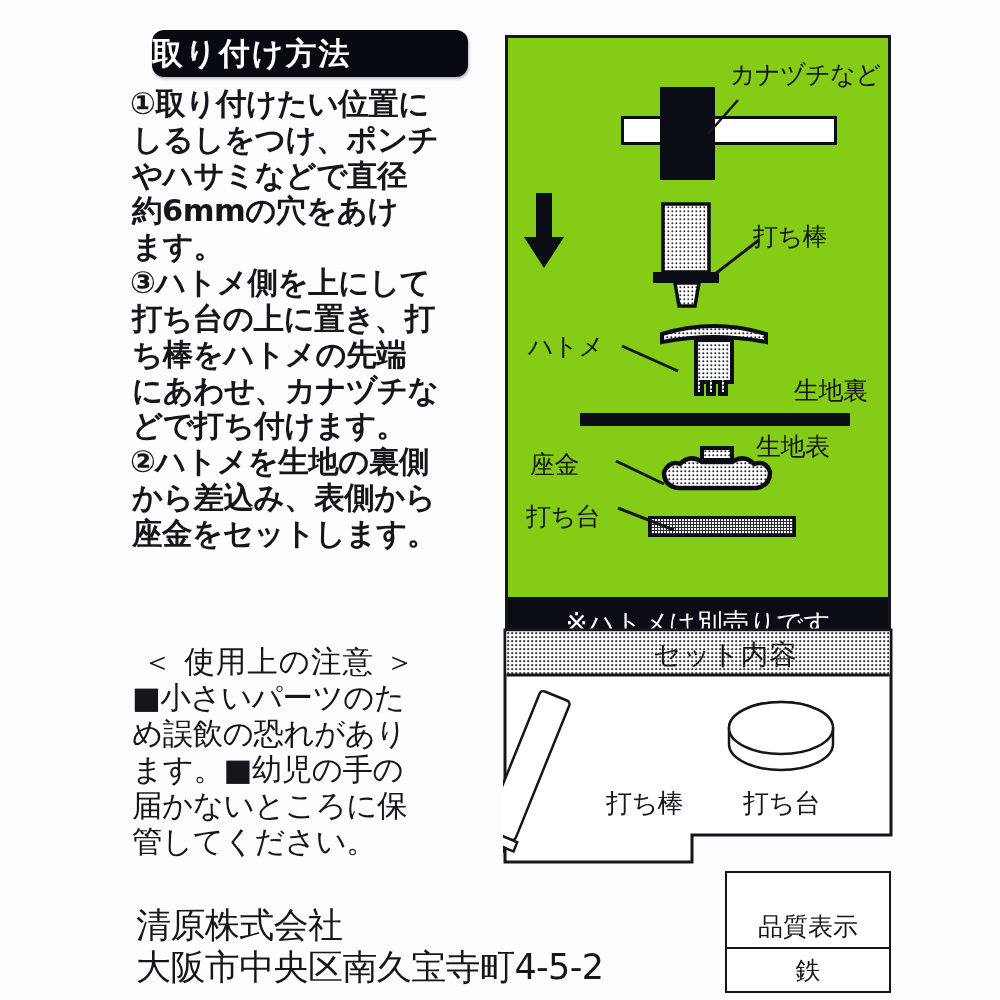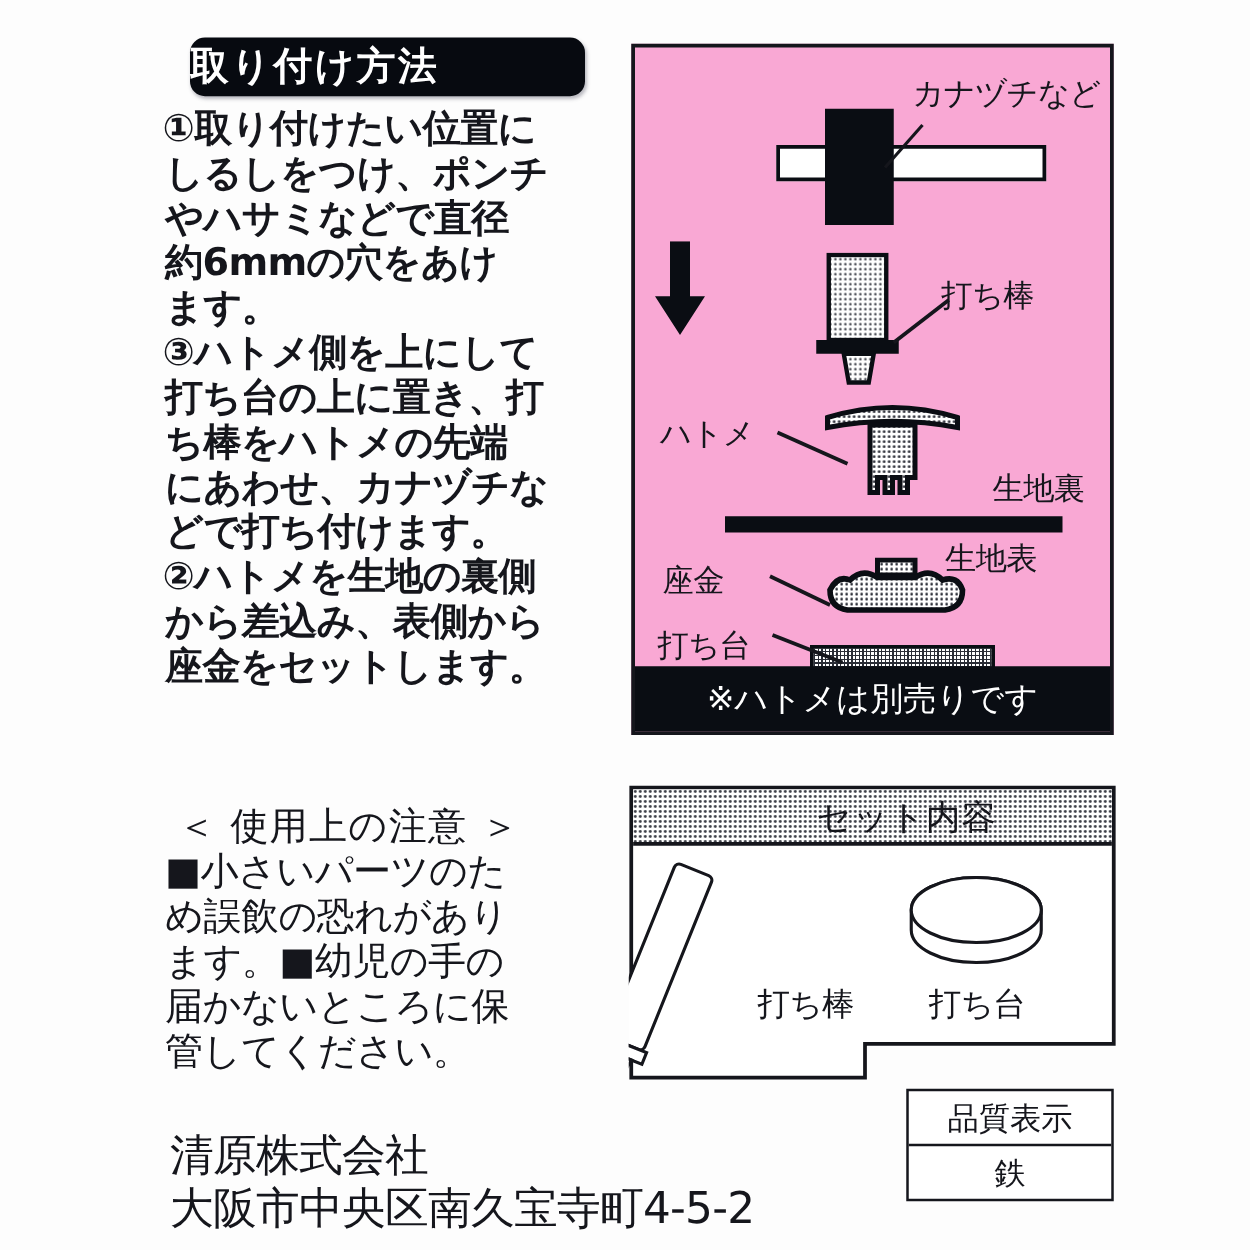--- a/index.html
+++ b/index.html
@@ -92,23 +92,23 @@
     font-weight: 500;
   }
   #company-block span { display: block; }
 
   
   #diagram-box {
     position: absolute;
     left: 505px;
     top: 35px;
     width: 386px;
-    height: 553px;
+    height: 617px;
     border: 3.5px solid #15161c;
-    background: #f9a8d4;
+    background: #84cc16;
     box-sizing: border-box;
   }
   #diagram-inner {
     position: absolute;
     inset: 0;
   }
   #sold-separately-bar {
     position: absolute;
     left: 0;
     right: 0;
@@ -257,20 +257,21 @@
     height: 42px;
     display: flex;
     align-items: center;
     justify-content: center;
     font-size: 25px;
     font-weight: 500;
     letter-spacing: 0px;
   }
   #quality-table .row.head {
     border-bottom: 2.5px solid #15161c;
+    margin-top: 32px;
   }
 </style>
 </head>
 <body>
 
 <div class="page">
 
   <div id="left-col">
 
     <div id="title-banner">

